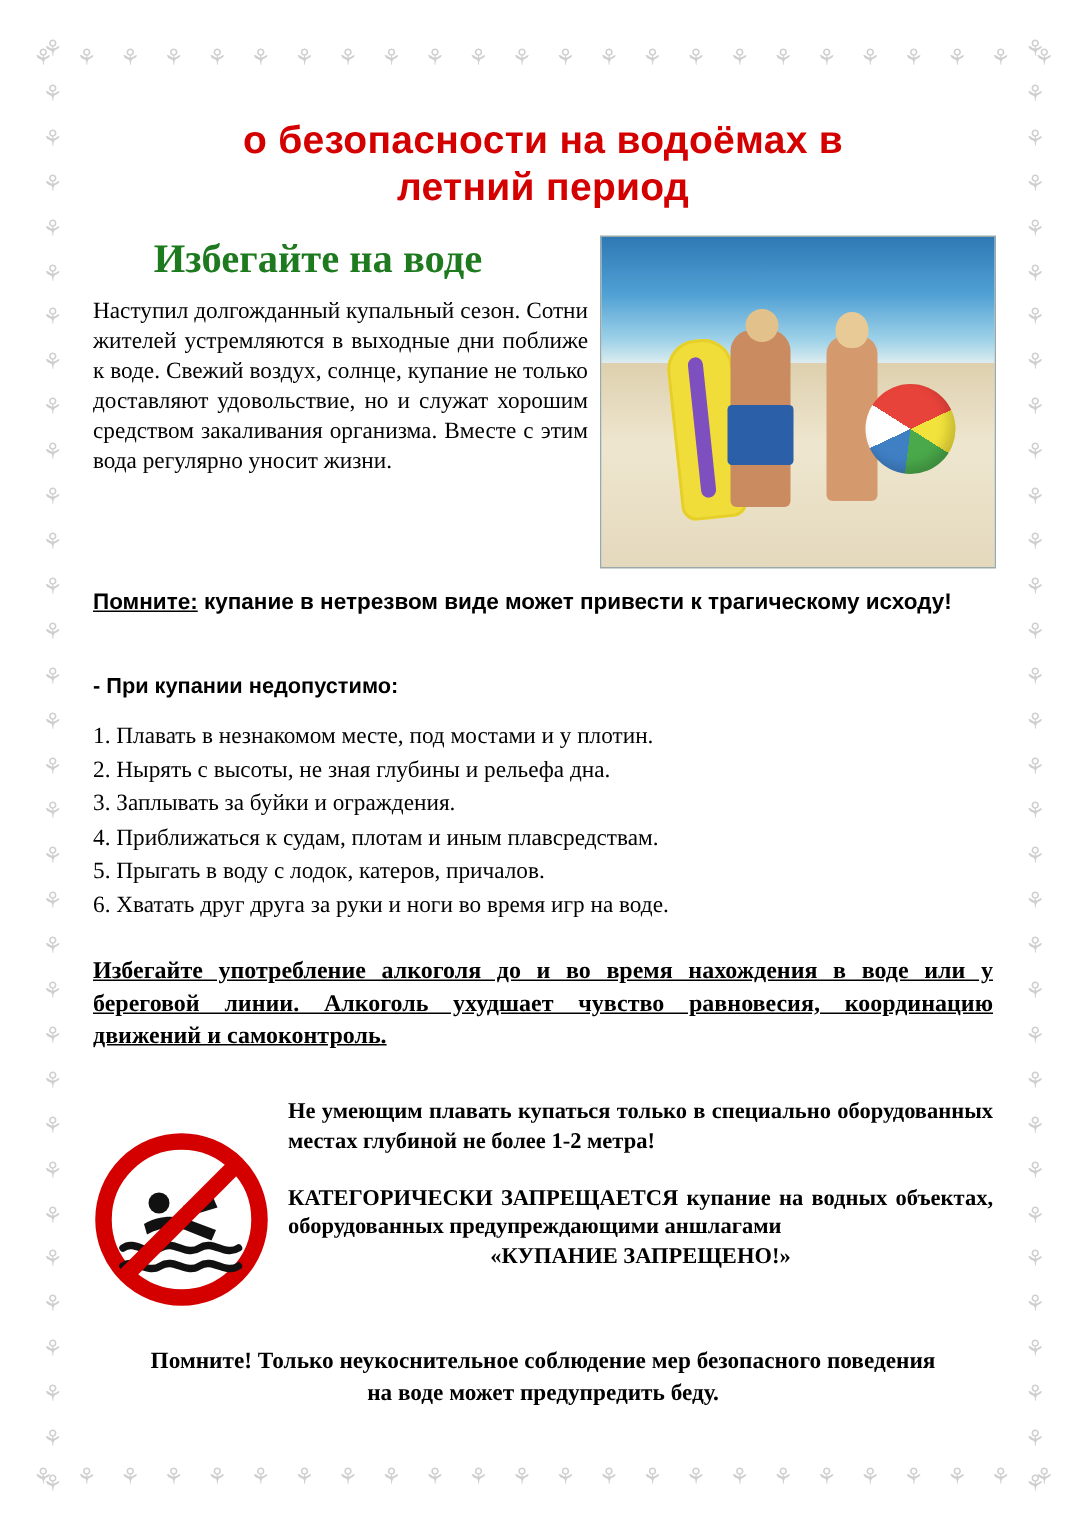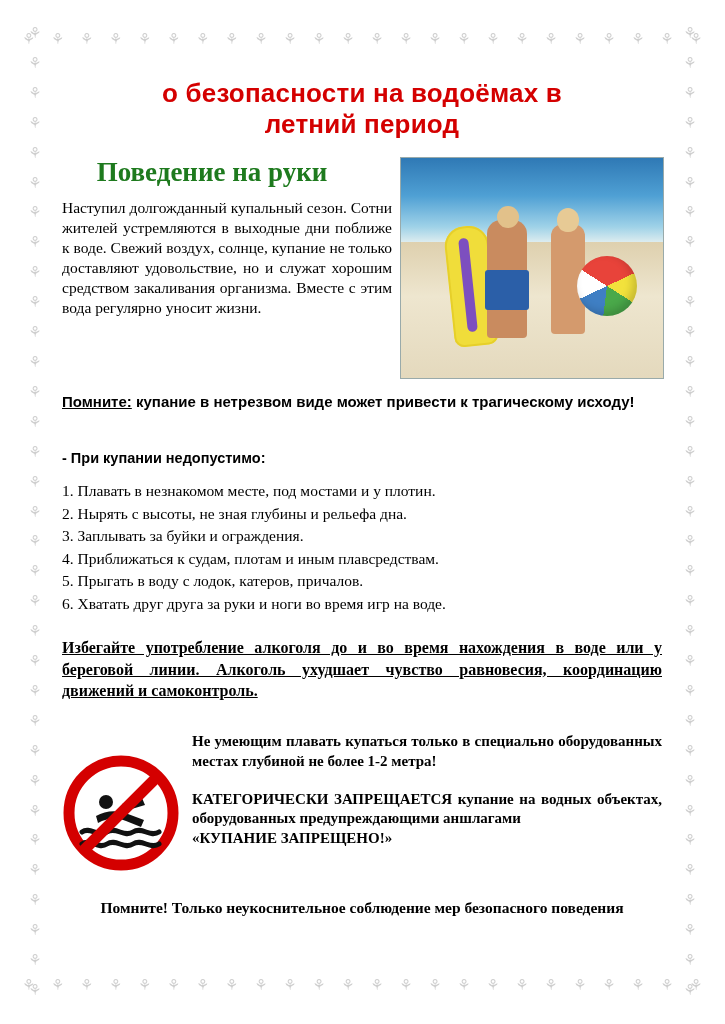--- a/index.html
+++ b/index.html
@@ -224,21 +224,21 @@
   }
   .sign-text-2 {
     margin-left: 130px;
     margin-top: 18px;
     font-family: "Liberation Serif", serif;
     font-weight: bold;
     font-size: 15px;
     line-height: 1.32;
     text-align: justify;
   }
-  .sign-text-2 .center { display: block; text-align: left; }
+  .sign-text-2 .center { display: block; text-align: center; }
 
   .footer-note {
     margin-top: 26px;
     text-align: center;
     font-family: "Liberation Serif", serif;
     font-weight: bold;
     font-size: 15.5px;
     line-height: 1.35;
   }
 </style>
@@ -386,21 +386,21 @@
       <div class="board"></div>
       <div class="board-stripe"></div>
       <div class="boy"></div>
       <div class="boy-head"></div>
       <div class="boy-shorts"></div>
       <div class="girl"></div>
       <div class="girl-head"></div>
       <div class="ball"></div>
     </div>
 
-    <h2 class="green-head">Поведение на руки</h2>
+    <h2 class="green-head">Избегайте на воде</h2>
     <p class="intro-par">Наступил долгожданный купальный сезон. Сотни жителей устремляются в выходные дни поближе к воде. Свежий воздух, солнце, купание не только доставляют удовольствие, но и служат хорошим средством закаливания организма. Вместе с этим вода регулярно уносит жизни.</p>
   </div>
 
   <p class="remember-line"><span class="u">Помните:</span><span class="rest"> купание в нетрезвом виде может привести к трагическому исходу!</span></p>
 
   <p class="rules-head">- При купании недопустимо:</p>
   <ul class="rules-list">
     <li>1. Плавать в незнакомом месте, под мостами и у плотин.</li>
     <li>2. Нырять с высоты, не зная глубины и рельефа дна.</li>
     <li>3. Заплывать за буйки и ограждения.</li>
@@ -429,14 +429,15 @@
     <p class="sign-text-1">Не умеющим плавать купаться только в специально оборудованных местах глубиной не более 1-2 метра!</p>
 
     <p class="sign-text-2">
       <span>КАТЕГОРИЧЕСКИ ЗАПРЕЩАЕТСЯ</span><span> купание на водных объектах, оборудованных предупреждающими аншлагами</span>
       <span class="center">«КУПАНИЕ ЗАПРЕЩЕНО!»</span>
     </p>
   </div>
 
   <p class="footer-note">
     <span>Помните! Только неукоснительное соблюдение мер безопасного поведения</span><br>
+    <span>на воде может предупредить беду.</span>
   </p>
 </div>
 
 </body></html>

